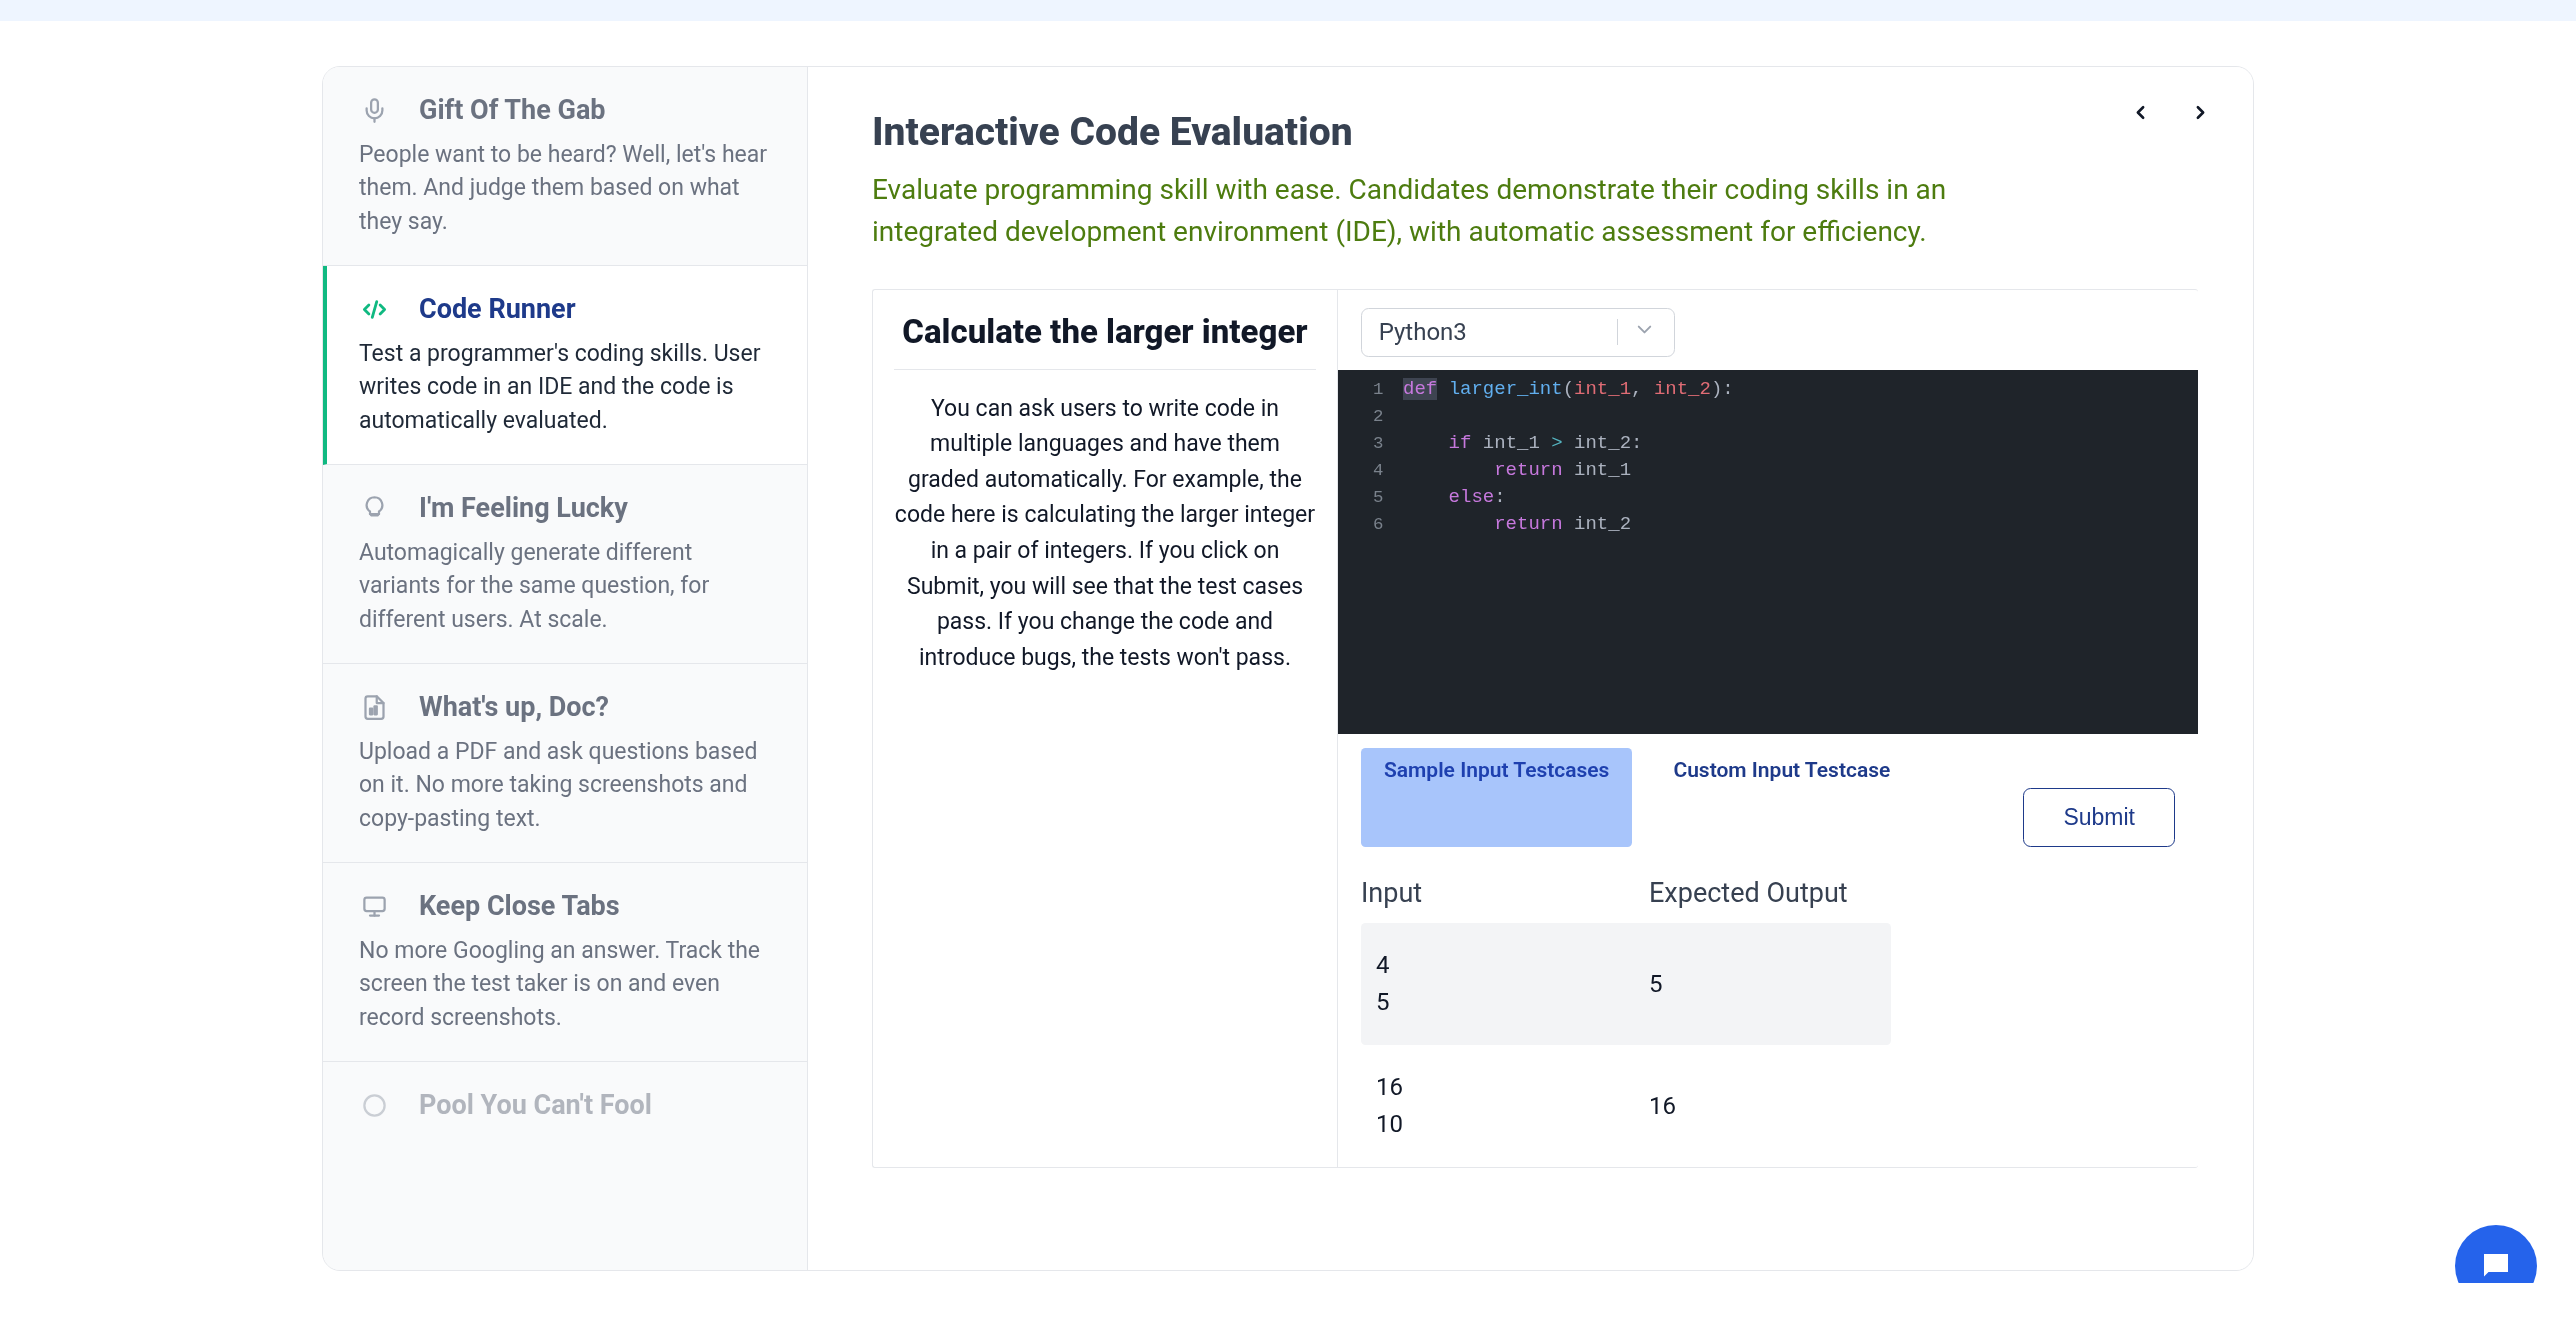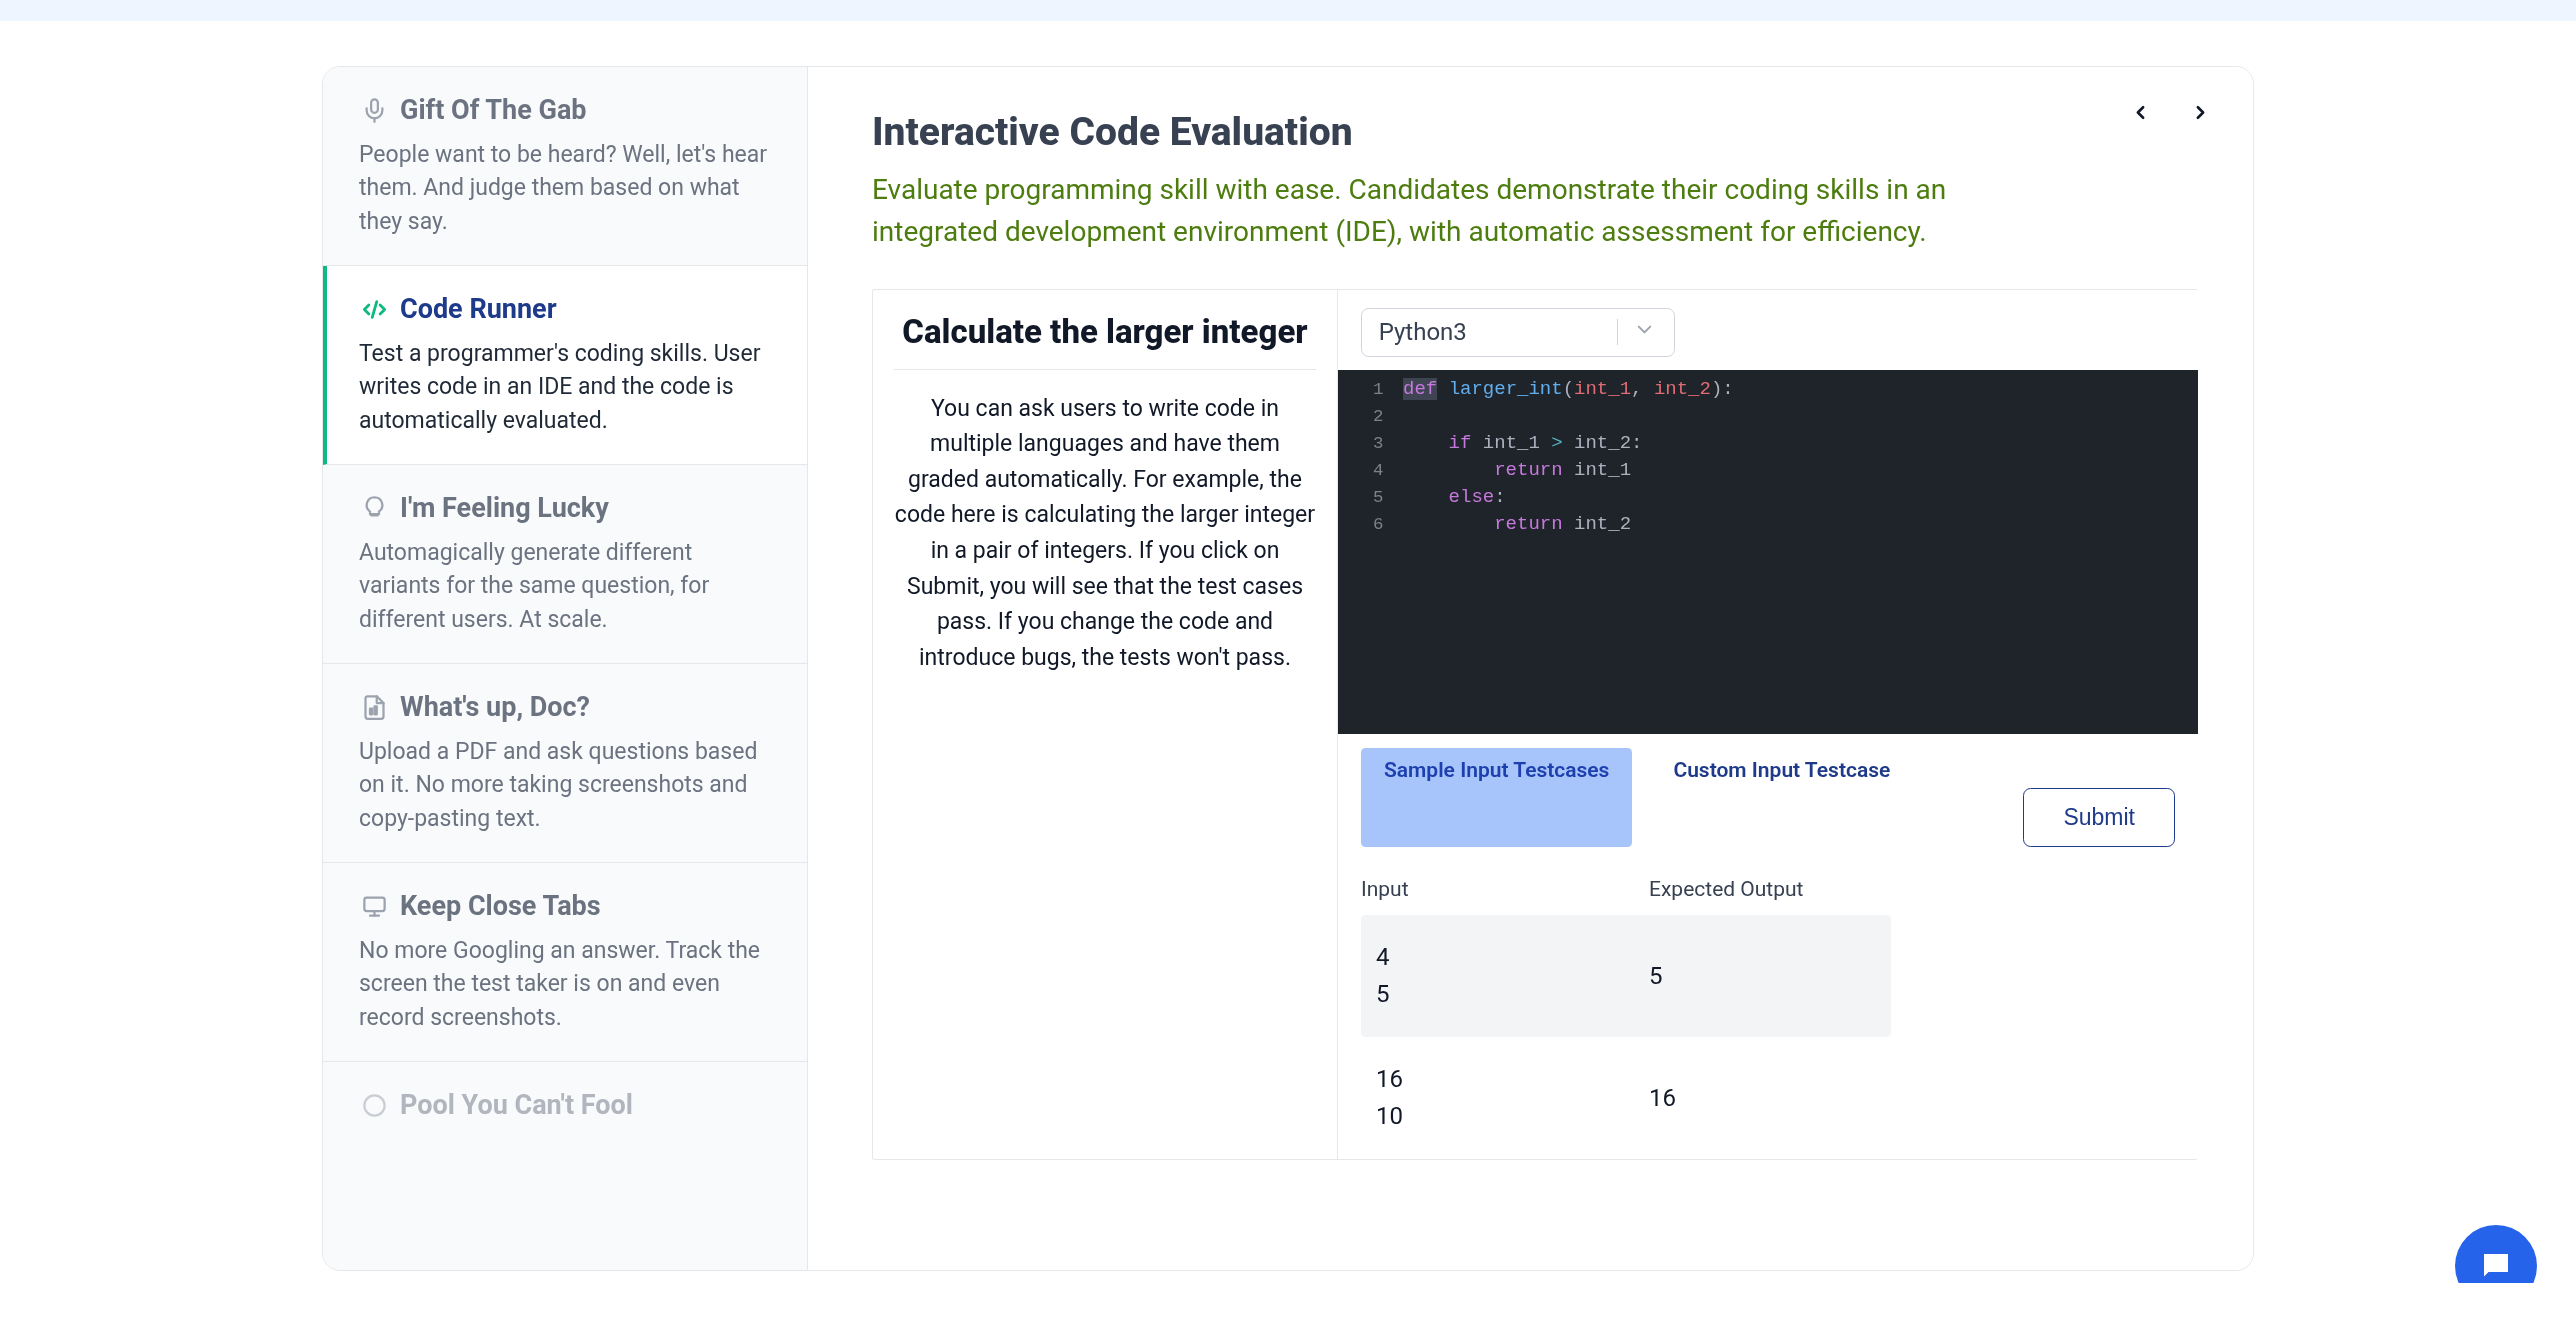--- a/index.html
+++ b/index.html
@@ -43,21 +43,21 @@
     background: #f9fafb;
   }
   .side-item.active {
     background: #ffffff;
     border-left: 4.5px solid #10b981;
     padding-left: 32px;
   }
   .side-item .head {
     display: flex;
     align-items: center;
-    gap: 11px;
+    gap: 30px;
     margin-bottom: 12px;
   }
   .side-item .icon {
     width: 30px;
     height: 30px;
     display: inline-flex;
     align-items: center;
     justify-content: center;
     color: #9ca3af;
     flex-shrink: 0;
@@ -226,21 +226,21 @@
     border-radius: 7.6px;
     background: #fff;
     cursor: pointer;
     margin-top: 40px;
   }
   .results {
     padding: 13.6px 23px 0 23px;
   }
   .results-head {
     display: flex;
-    font-size: 21px;
+    font-size: 27px;
     color: #374151;
     padding: 9px 0 13.6px 0;
   }
   .results-head .c1 { width: 288px; }
   .results-head .c2 { flex: 1; }
   .results-row {
     display: flex;
     font-size: 24px;
     padding: 24px 15px;
     align-items: center;

